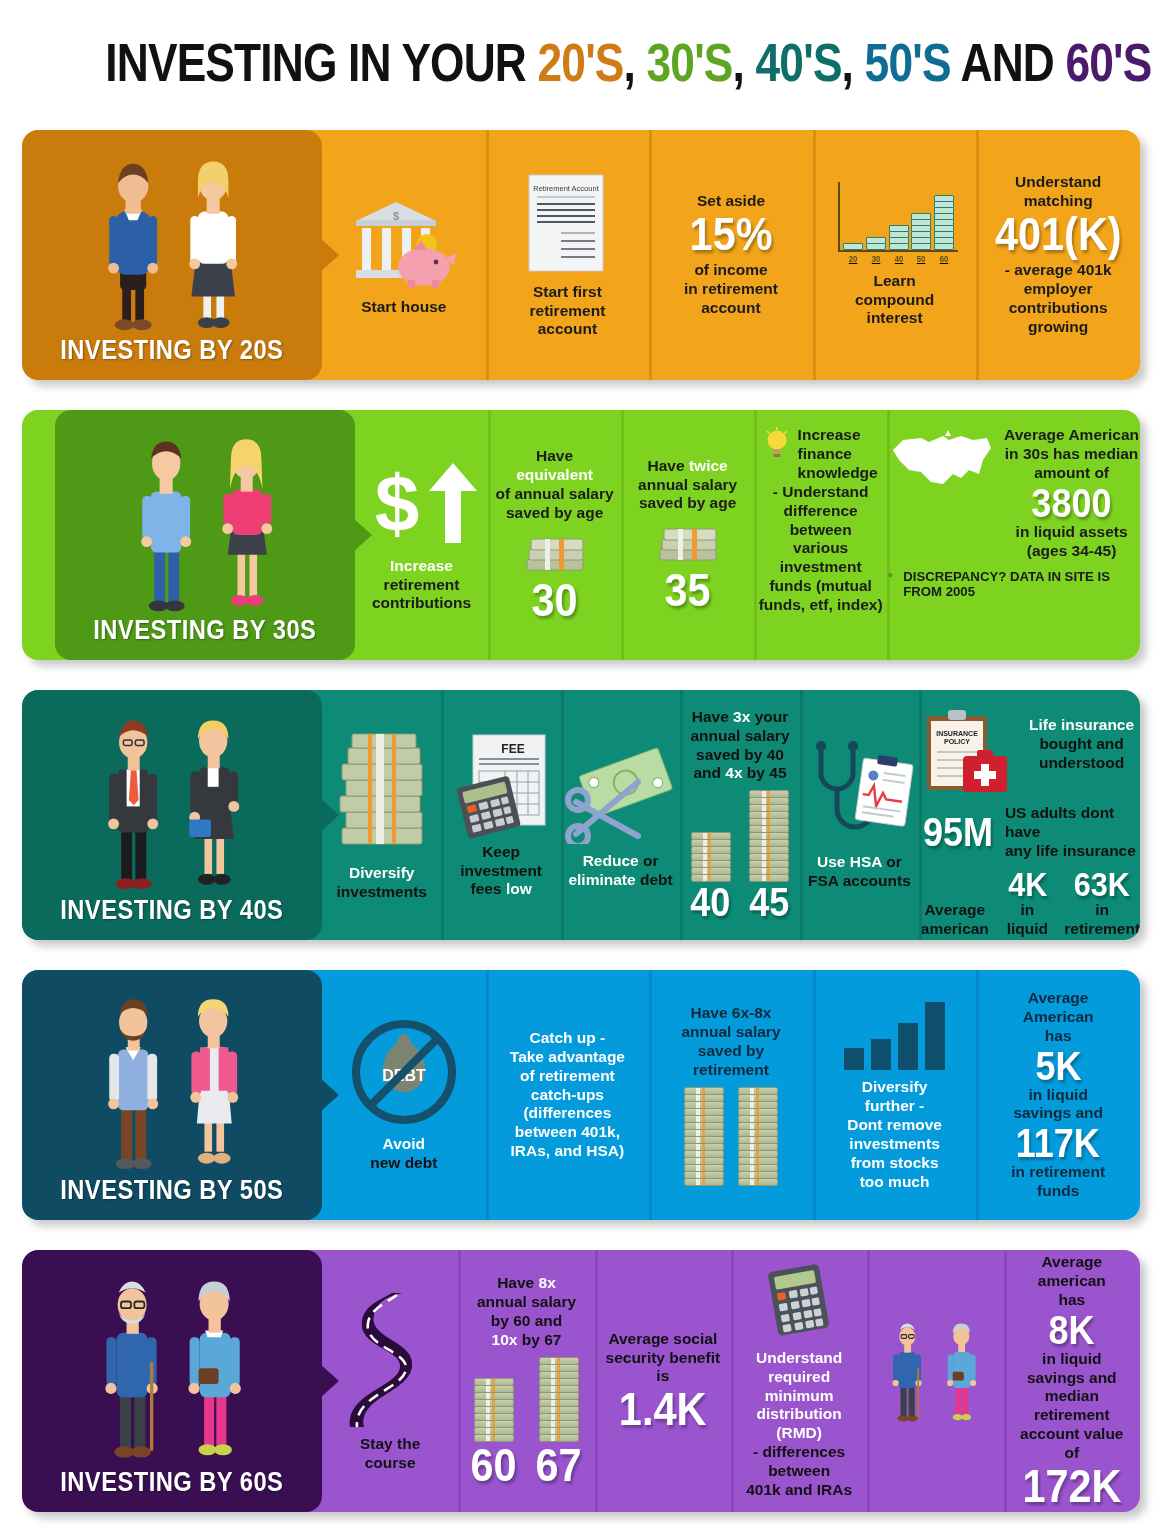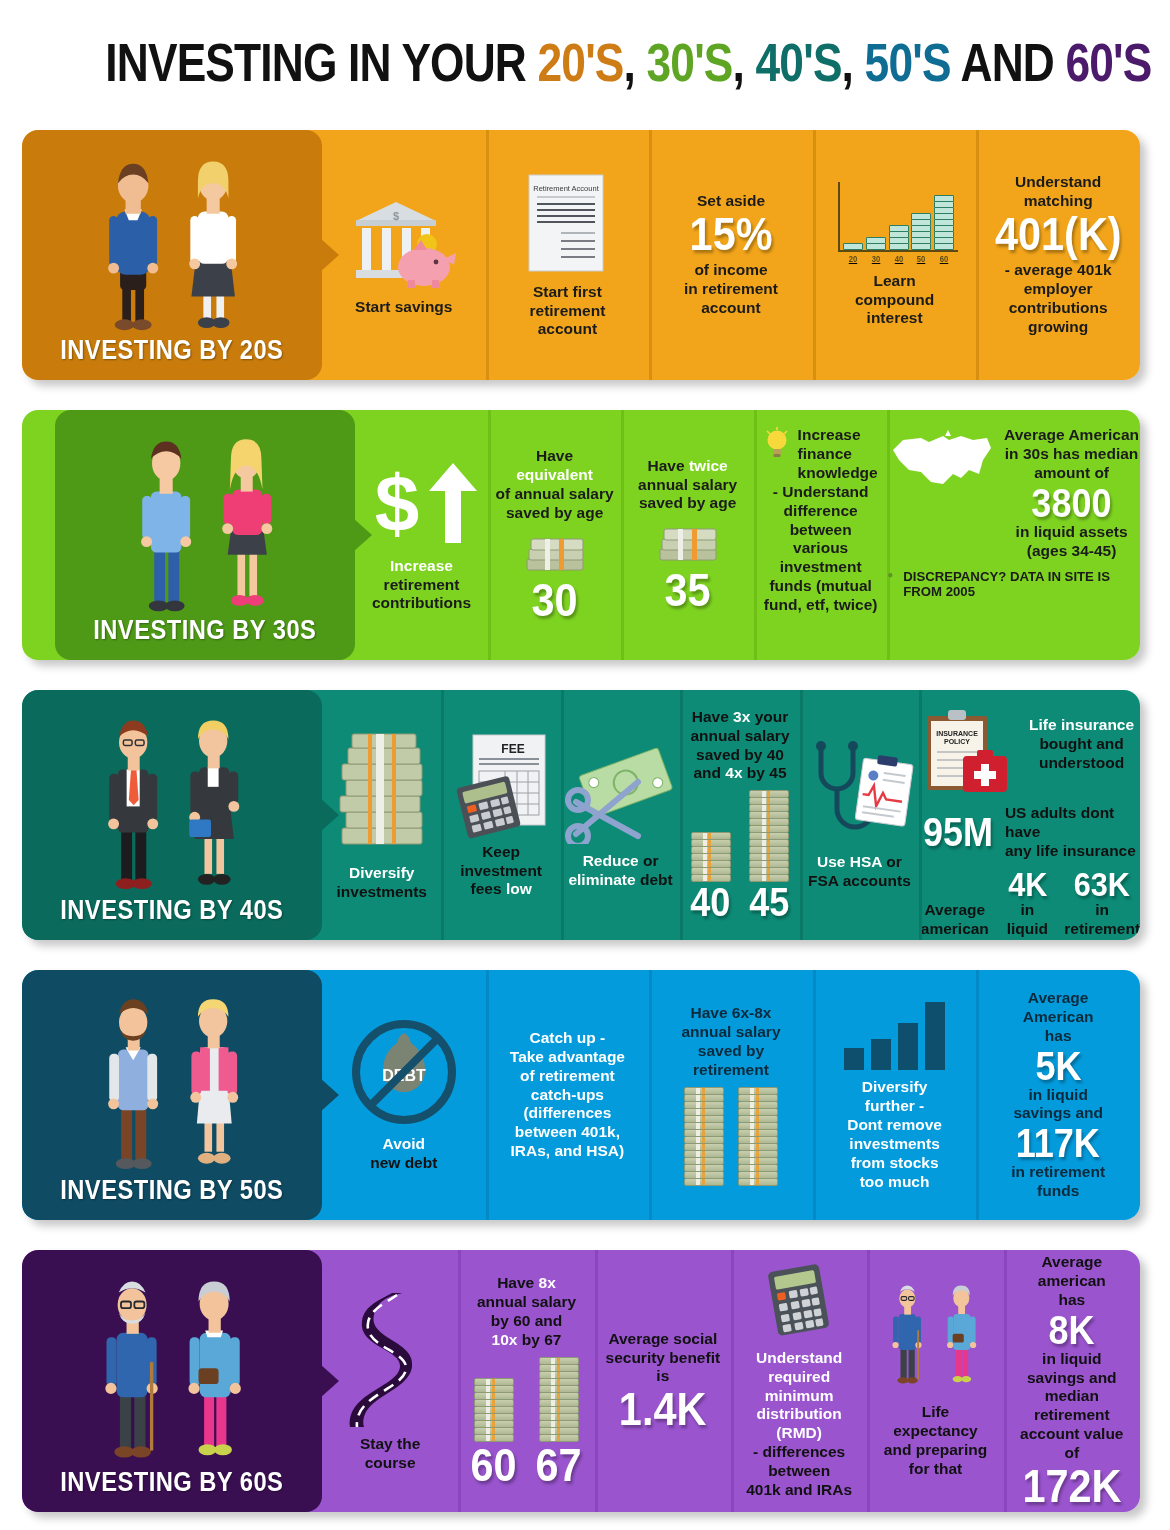--- a/index.html
+++ b/index.html
@@ -262,21 +262,21 @@
       <text x="52" y="26" font-size="11" font-weight="bold" fill="#8e969e" text-anchor="middle" font-family="Liberation Sans, sans-serif">$</text>
       <circle cx="83" cy="50" r="10" fill="#f0c419"></circle>
       <ellipse cx="80" cy="73" rx="26" ry="19" fill="#f4a0ae"></ellipse>
       <path d="M100 65 l12 -6 l-2 12 z" fill="#f4a0ae"></path>
       <path d="M70 56 l7 -10 l6 10 z" fill="#ee8a9c"></path>
       <circle cx="92" cy="68" r="2.4" fill="#5a3540"></circle>
       <rect x="64" y="86" width="7" height="8" fill="#ee8a9c"></rect>
           <rect x="88" y="86" width="7" height="8" fill="#ee8a9c"></rect>
     </svg>
     <div class="gap4"></div>
-    <div class="cap" style="white-space:pre-line">Start savings</div>
+    <div class="cap" style="white-space:pre-line">Start house</div>
   </div>
 
   <div class="col">
     <svg width="92" height="108" viewBox="0 0 92 108">
       <rect x="8" y="4" width="74" height="96" fill="#f3f4f5" stroke="#c9ccd0"></rect>
       <text x="45" y="20" font-size="7.5" fill="#3a3a3a" text-anchor="middle" font-family="Liberation Sans, sans-serif">Retirement Account</text>
       <line x1="16" y1="26" x2="74" y2="26" stroke="#9aa0a6" stroke-width="1"></line>
       <line x1="16" y1="33" x2="74" y2="33" stroke="#50565c" stroke-width="2"></line>
       <line x1="16" y1="39" x2="74" y2="39" stroke="#50565c" stroke-width="2"></line>
       <line x1="16" y1="45" x2="74" y2="45" stroke="#50565c" stroke-width="2"></line>
@@ -458,21 +458,21 @@
       <div class="cap" style="white-space:pre-line;text-align:left">Increase
 finance
 knowledge</div>
     </div>
     <div class="cap" style="white-space:pre-line">- Understand
 difference
 between
 various
 investment
 funds (mutual
-fund, etf, twice)</div>
+funds, etf, index)</div>
   </div>
 
   <div class="col stretchcol" style="flex:1.9 1 0">
     <div class="rowc" style="align-items:flex-start;width:100%">
       <svg width="108" height="72" viewBox="0 0 108 72">
         <path d="M6 24 L16 14 L34 12 L42 16 L56 10 L62 14 L74 10 L86 14 L100 12 L104 22 L96 34 L92 48 L82 44 L74 52 L66 48 L56 58 L44 56 L34 46 L22 44 L12 34 Z" fill="#ffffff"></path>
         <path d="M58 10 l3 -6 l3 6 z" fill="#ffffff"></path>
       </svg>
       <div style="flex:1">
         <div class="cap" style="white-space:pre-line">Average American
@@ -1034,24 +1034,20 @@
             <rect x="50" y="54" width="9" height="44" rx="4" fill="#5aa8d8"></rect>
         <circle cx="18" cy="100" r="5" fill="#f3c49c"></circle>
             <circle cx="55" cy="100" r="5" fill="#f3c49c"></circle>
         <rect x="22" y="82" width="18" height="14" rx="3" fill="#6b3f22"></rect>
         <rect x="31" y="37" width="11" height="13" fill="#f3c49c"></rect>
         <ellipse cx="36" cy="24" rx="13" ry="15" fill="#f3c49c"></ellipse>
         <path d="M22 20 q0 -16 14 -16 q14 0 14 16 q-5 -8 -14 -8 q-9 0 -14 8z" fill="#c9ced4"></path>
       </g>
     </svg>
     <div class="gap4"></div>
-    <div class="cap" style="white-space:pre-line">Life
-expectancy
-and preparing
-for that</div>
   </div>
 
   <div class="col">
     <div class="cap" style="white-space:pre-line">Average
 american
 has</div>
     <div class="bignum n-lg">8K</div>
     <div class="cap" style="white-space:pre-line">in liquid
 savings and
 median

